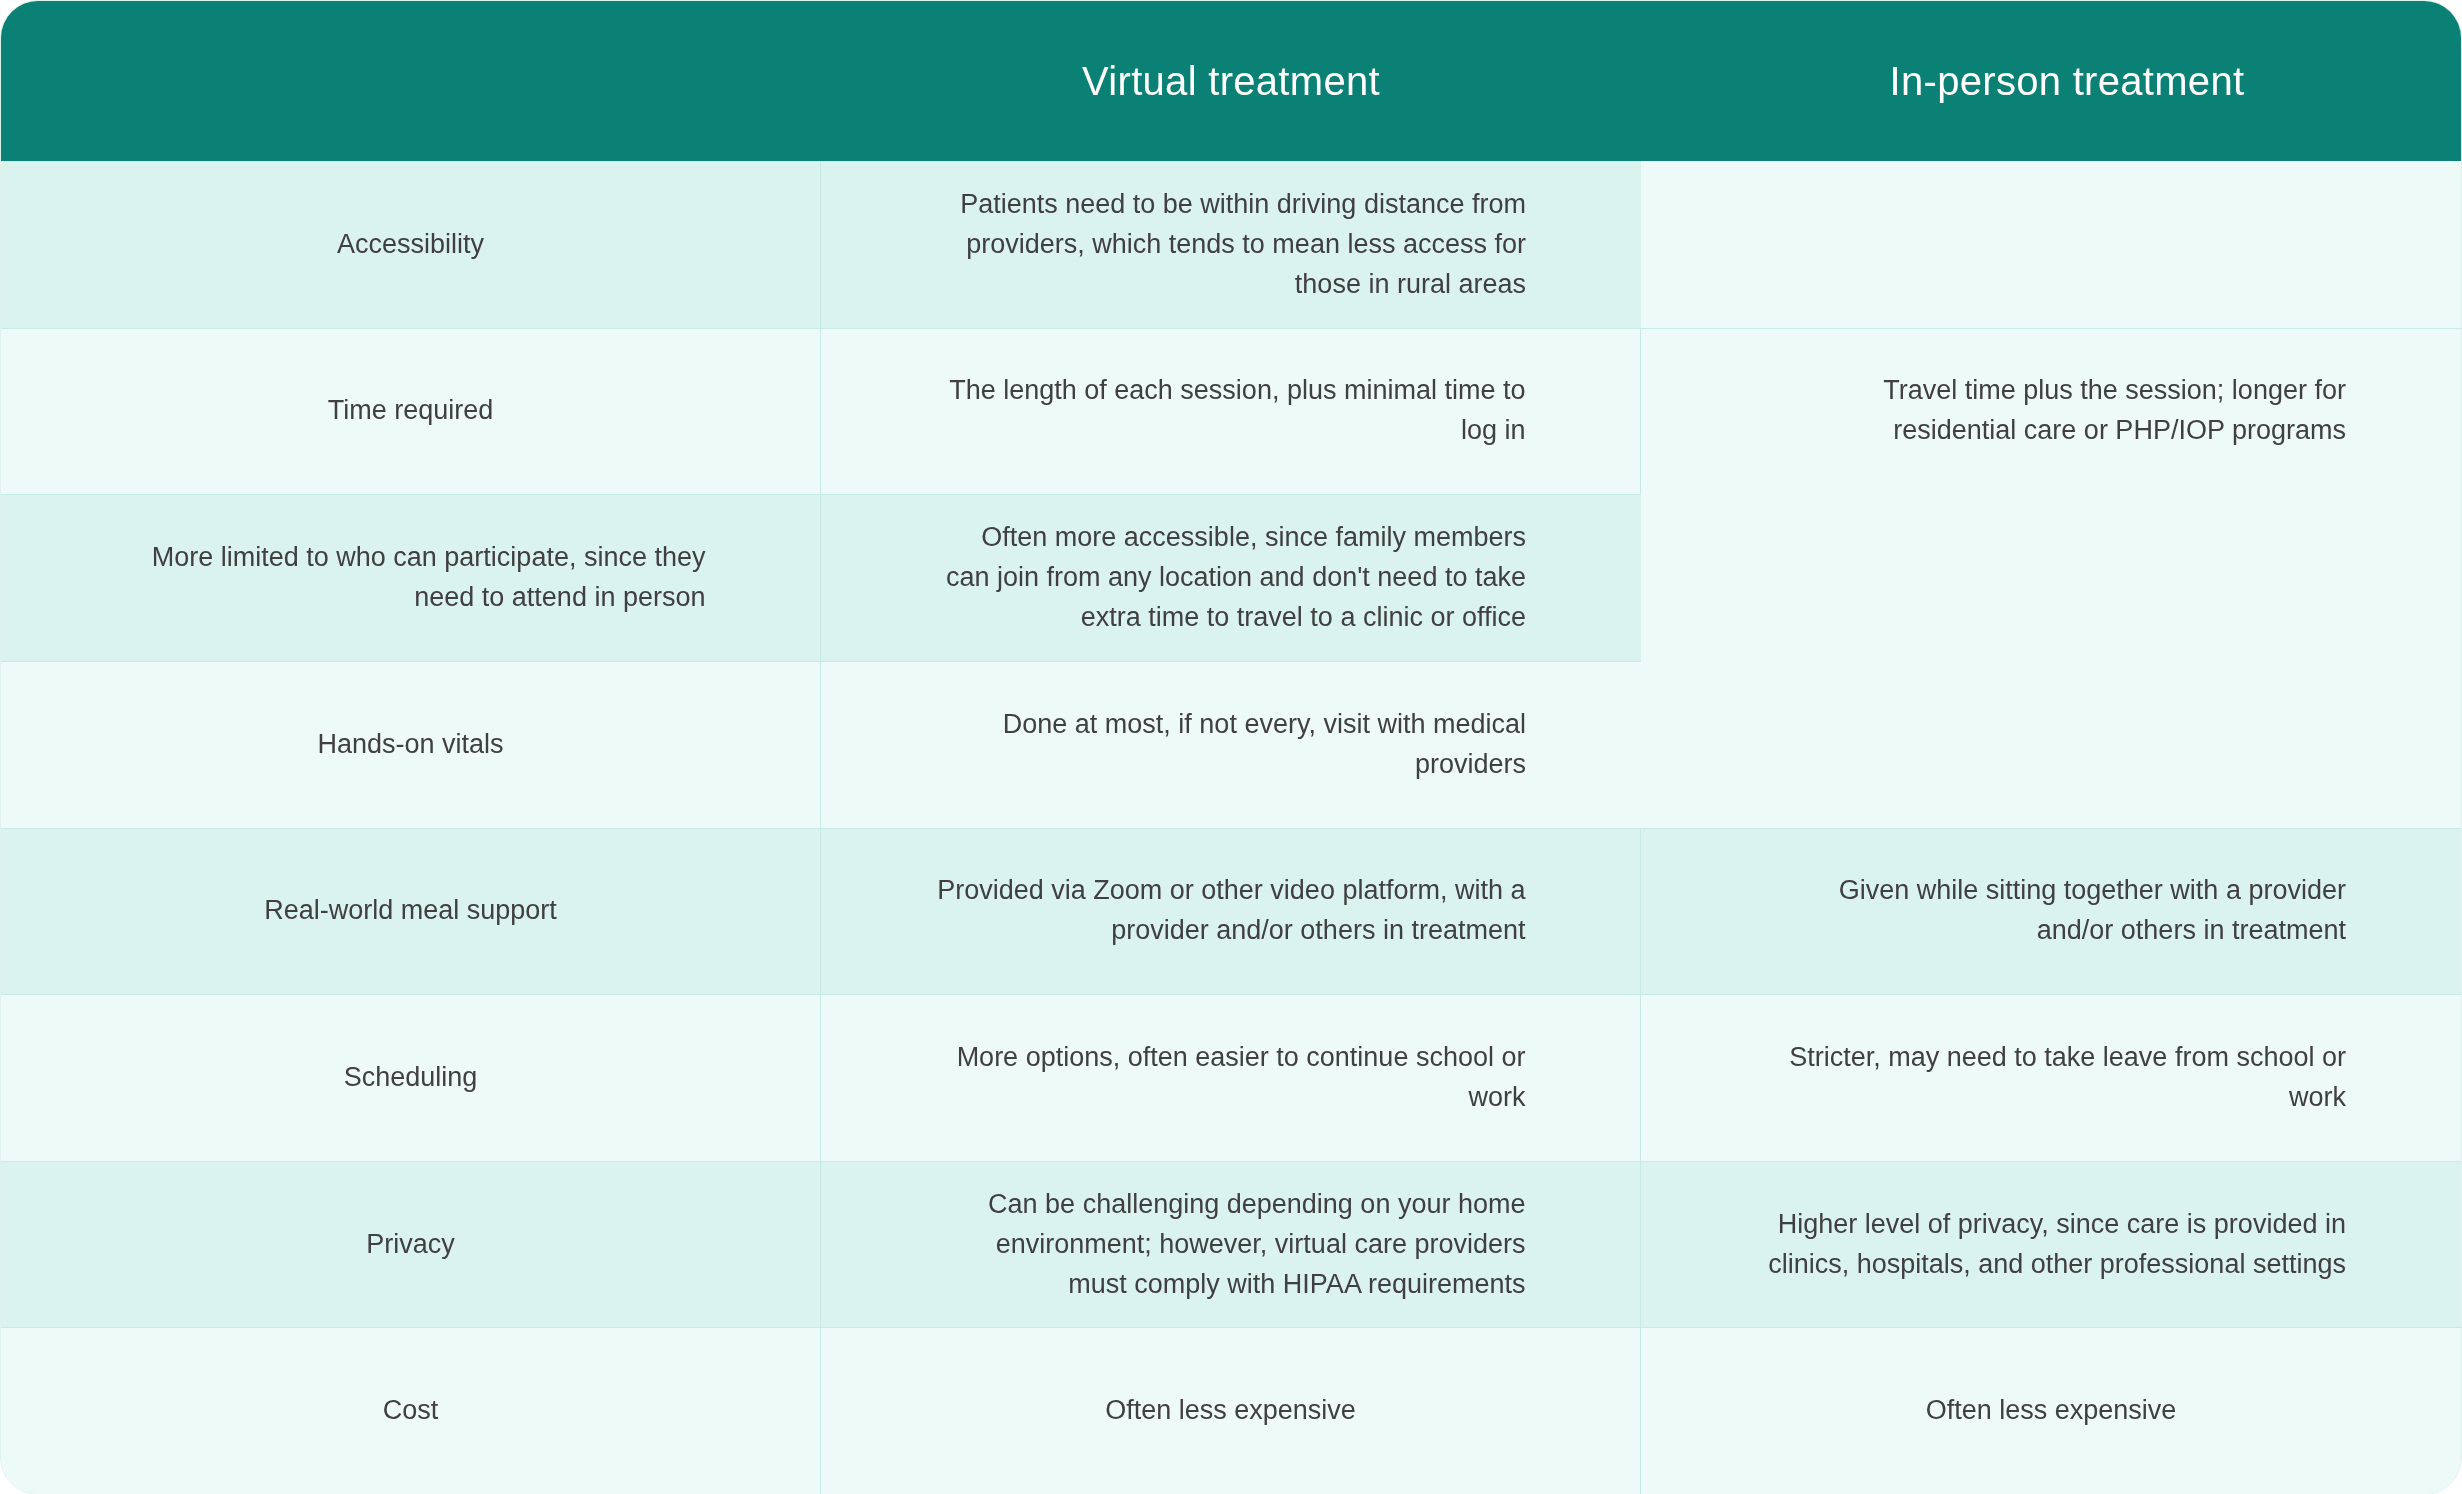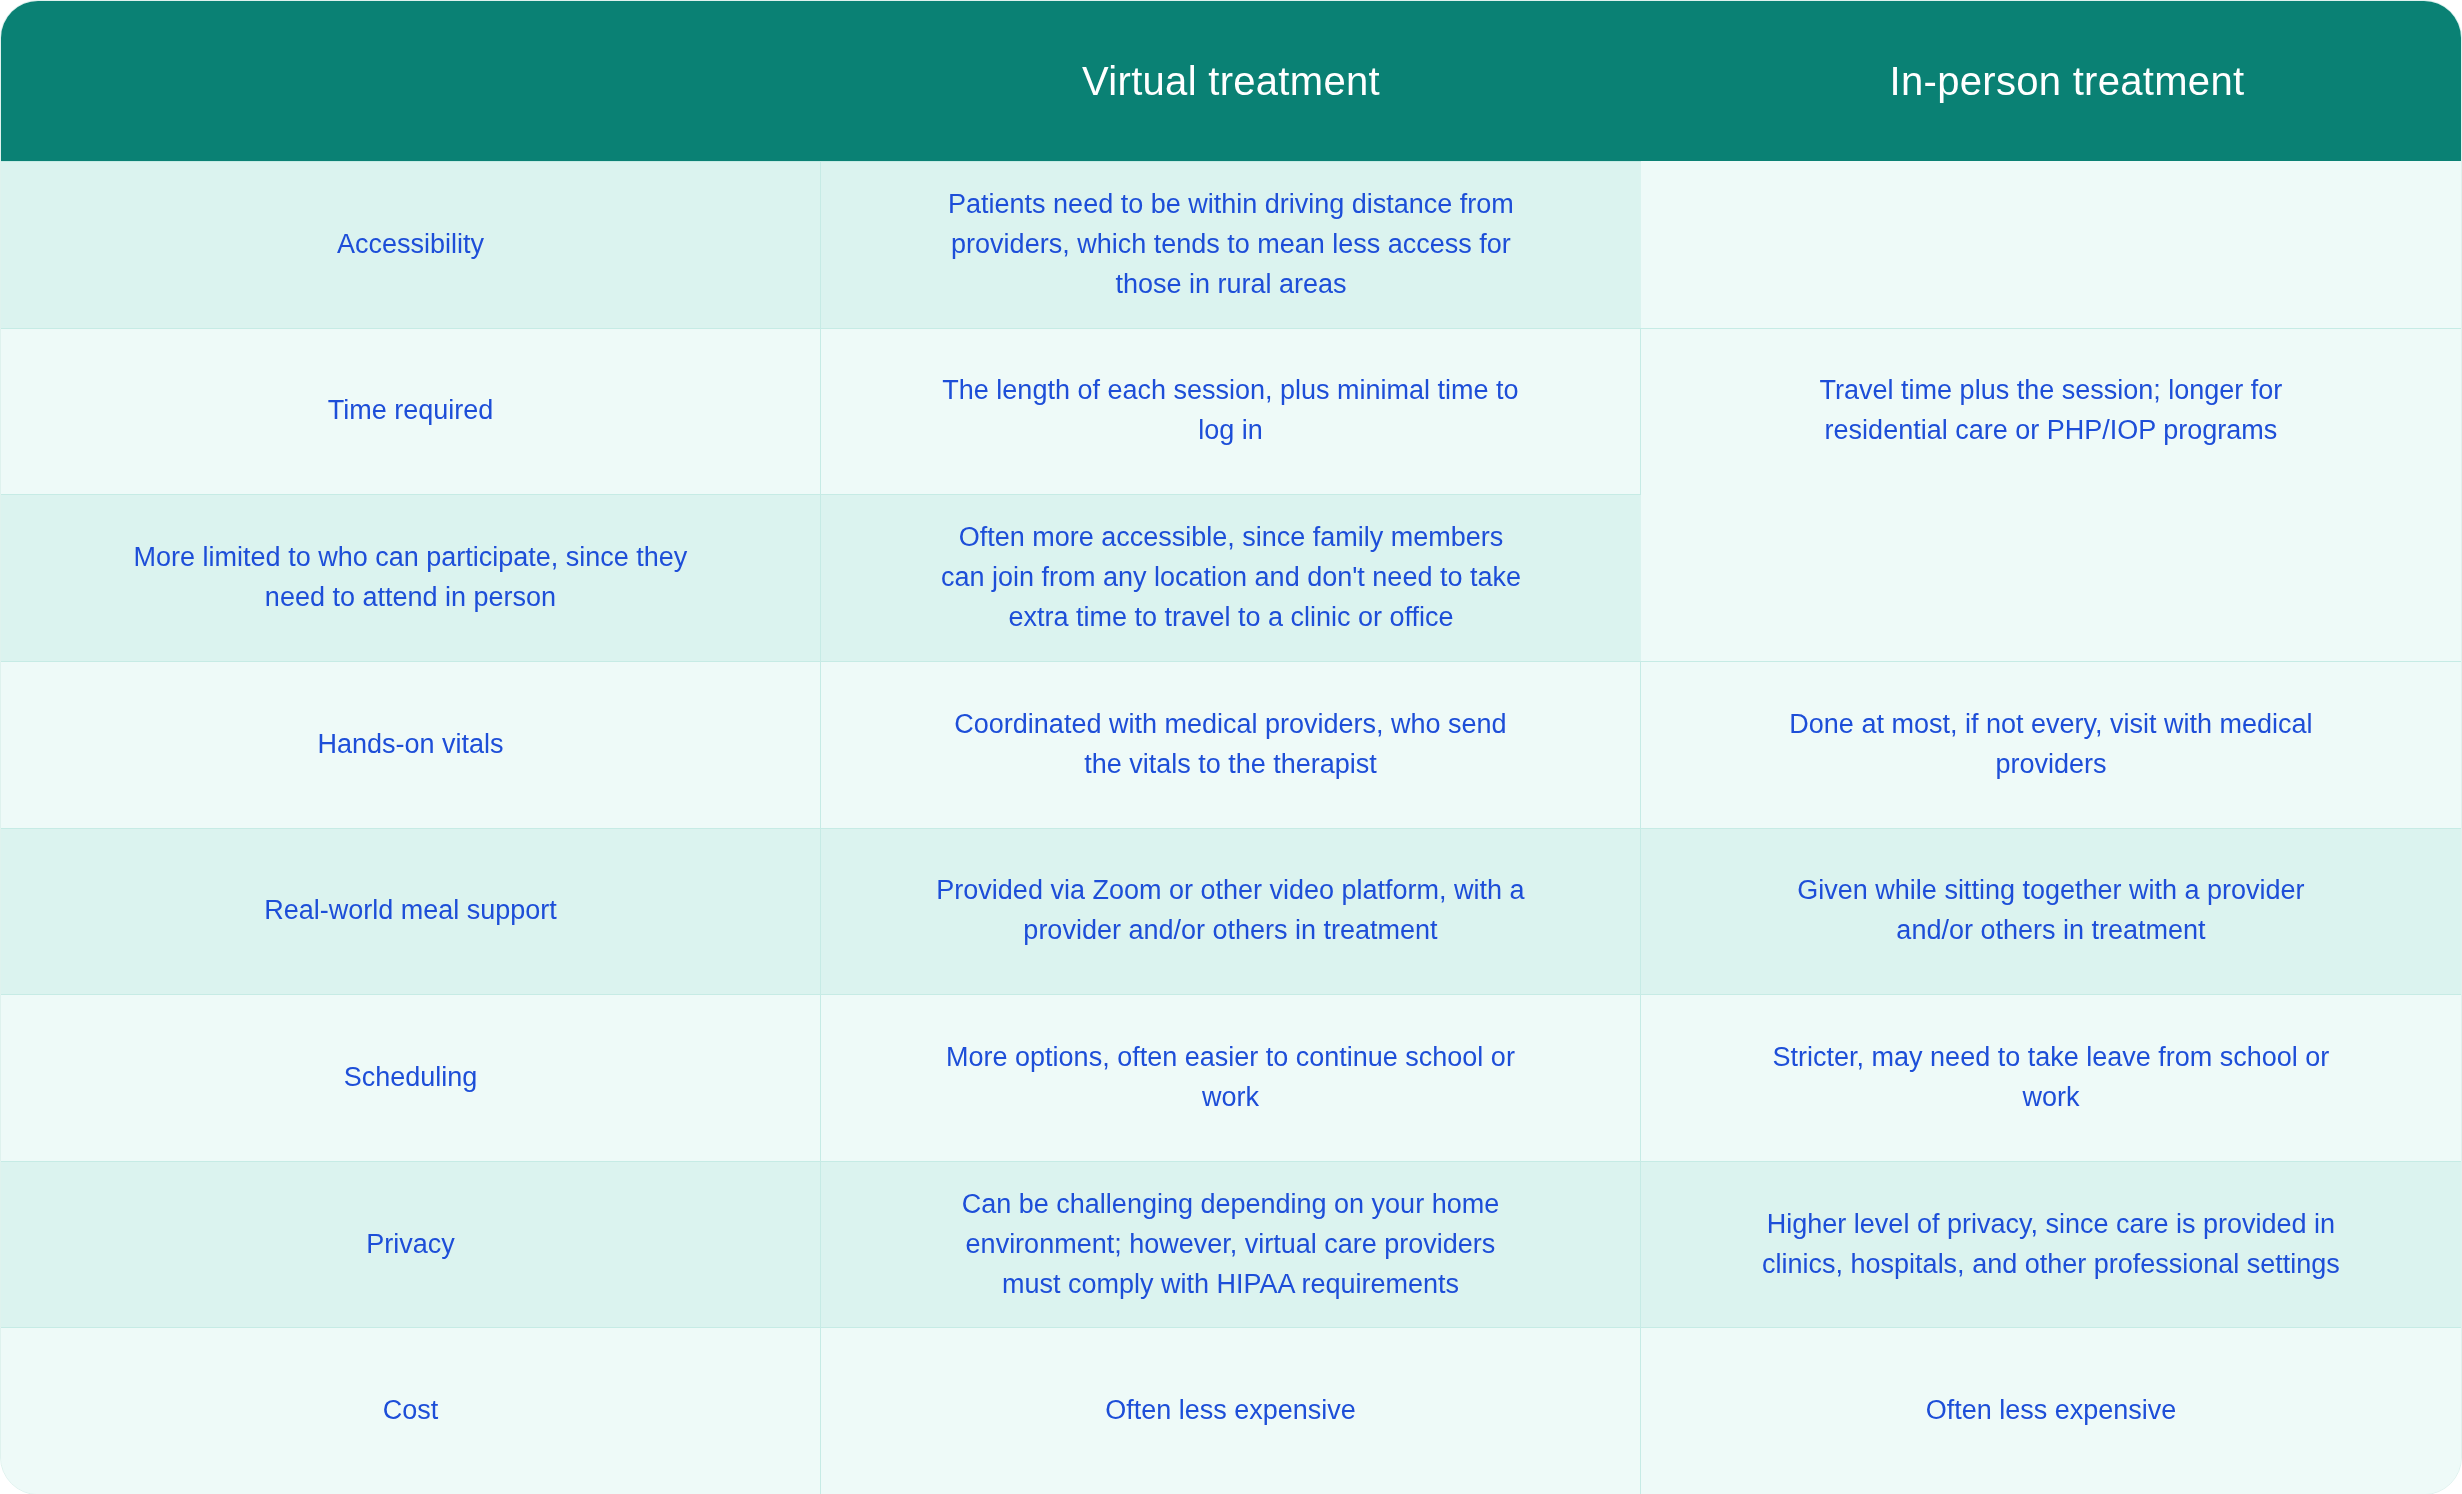--- a/index.html
+++ b/index.html
@@ -50,25 +50,25 @@
   .row {
     flex: 1;
     display: flex;
     min-height: 0;
   }
   .cell {
     width: 33.333%;
     display: flex;
     align-items: center;
     justify-content: center;
-    text-align: center;
+    text-align: right;
     box-sizing: border-box;
     border-top: 1.9px solid #c6ebe5;
     border-right: 1.9px solid #c6ebe5;
-    color: #1d4ed8;
+    color: #404040;
     font-size: 27px;
     line-height: 1.48;
   }
   .cell:last-child { border-right: none; }
   .row.odd  .cell { background: #dbf3ef; }
   .row.even .cell { background: #eefaf8; }
   .cell p {
     margin: 0;
     padding: 0 26px;
     max-width: 590px;
@@ -120,23 +120,20 @@
         <div class="cell">
             <p>Often more accessible, since family members can join from any location and don't need to take extra time to travel to a clinic or office</p>
           </div>
       </div>
 
       <div class="row even">
         <div class="cell">
             <p>Hands-on vitals</p>
           </div>
         <div class="cell">
-            <p>Coordinated with medical providers, who send the vitals to the therapist</p>
-          </div>
-        <div class="cell">
             <p>Done at most, if not every, visit with medical providers</p>
           </div>
       </div>
 
       <div class="row odd">
         <div class="cell">
             <p>Real-world meal support</p>
           </div>
         <div class="cell">
             <p>Provided via Zoom or other video platform, with a provider and/or others in treatment</p>

